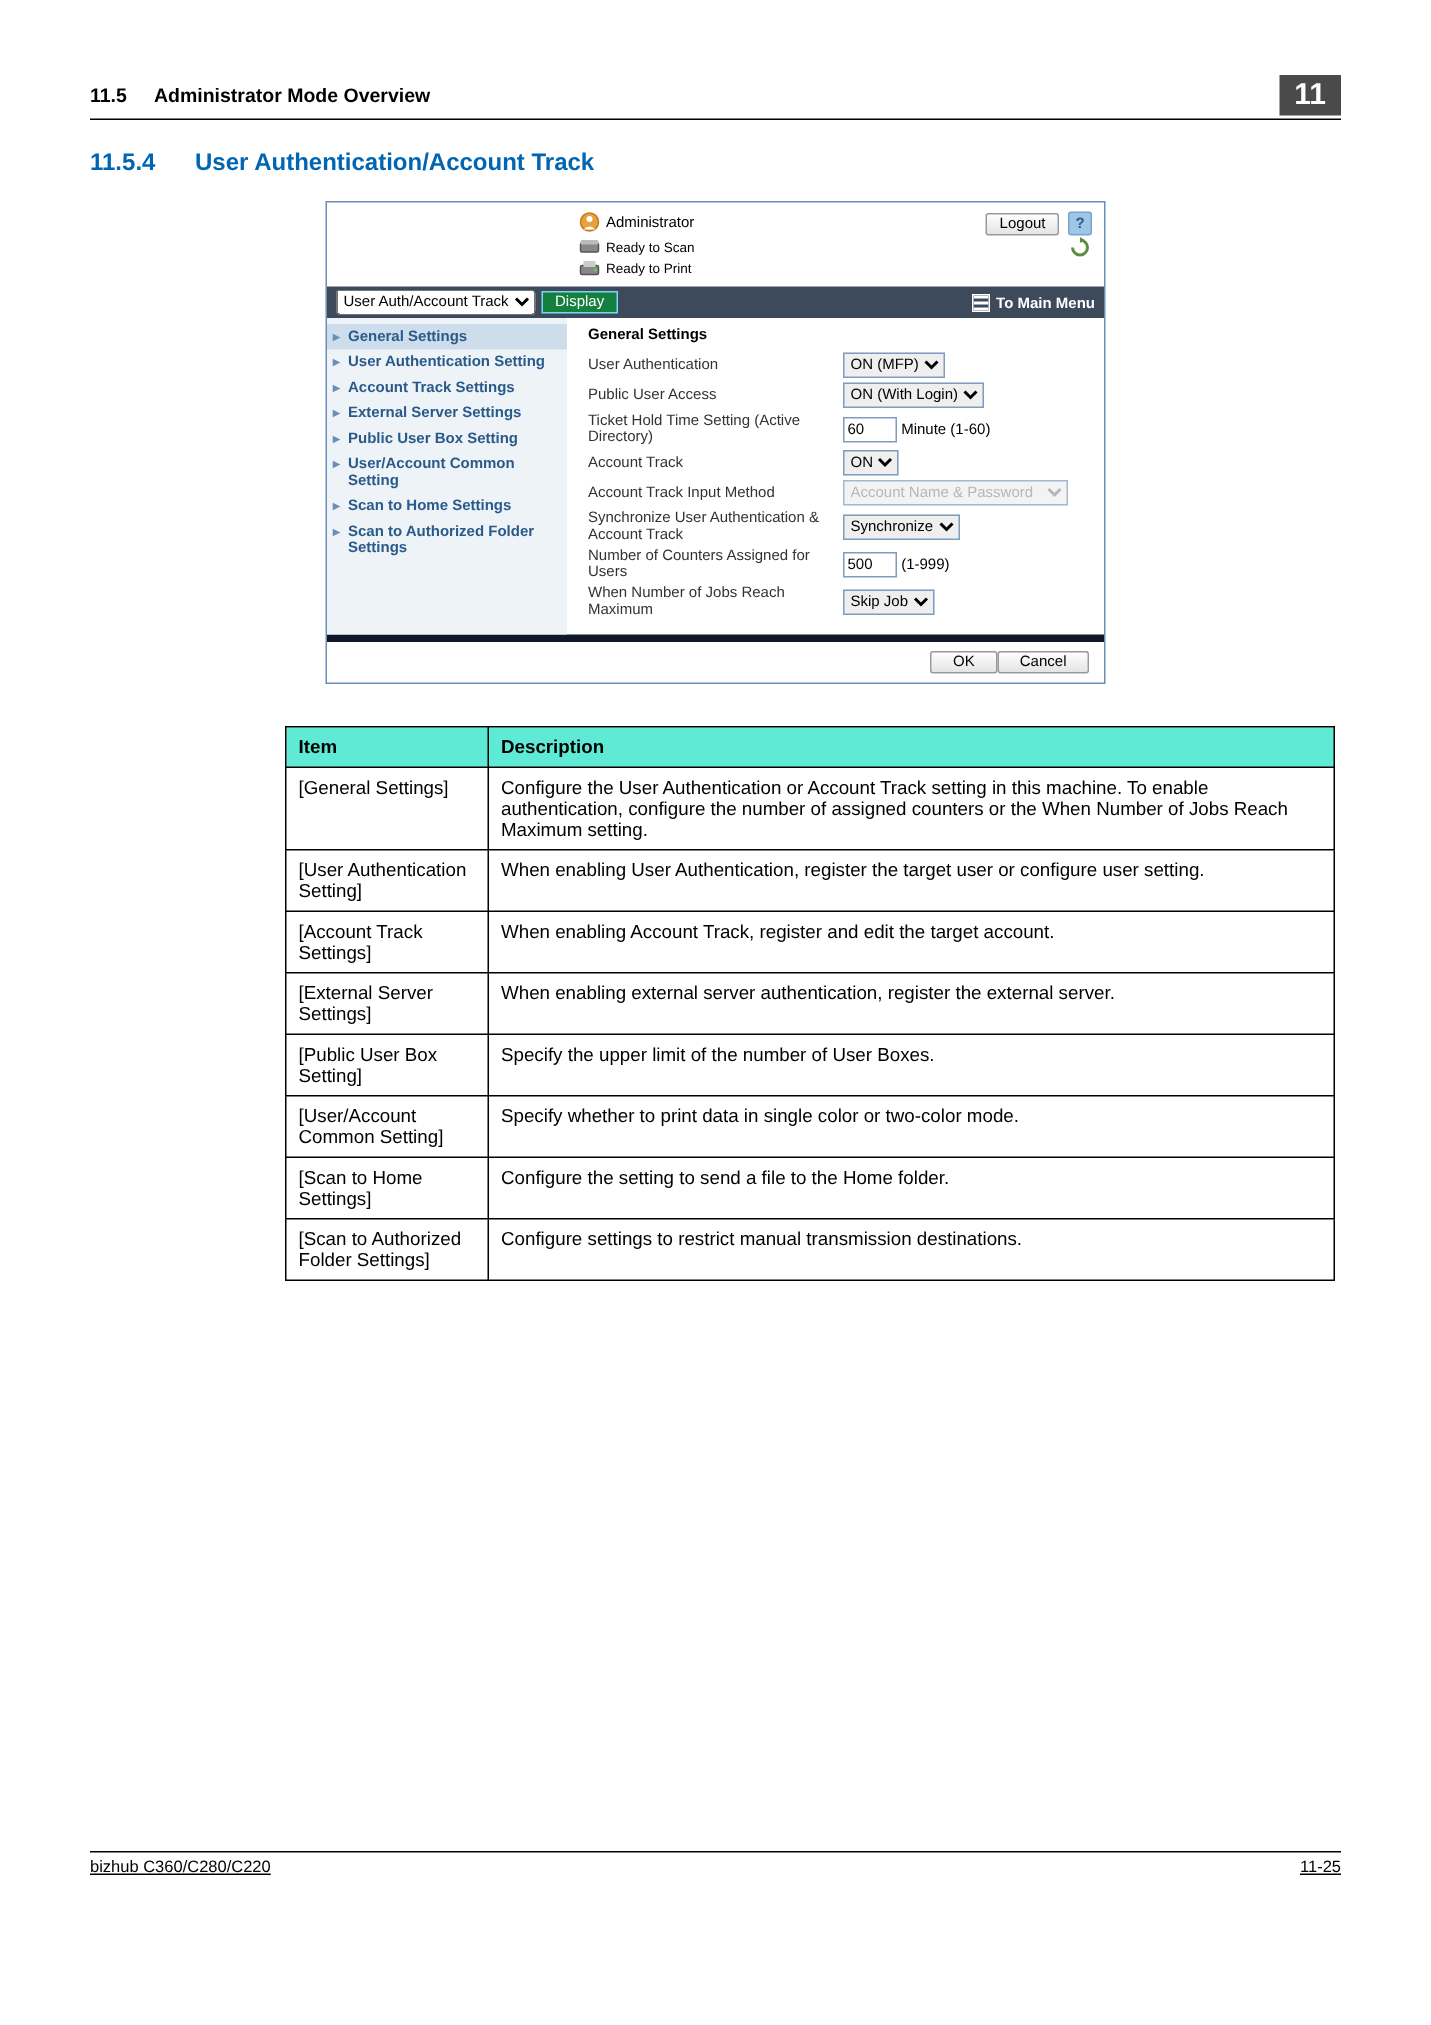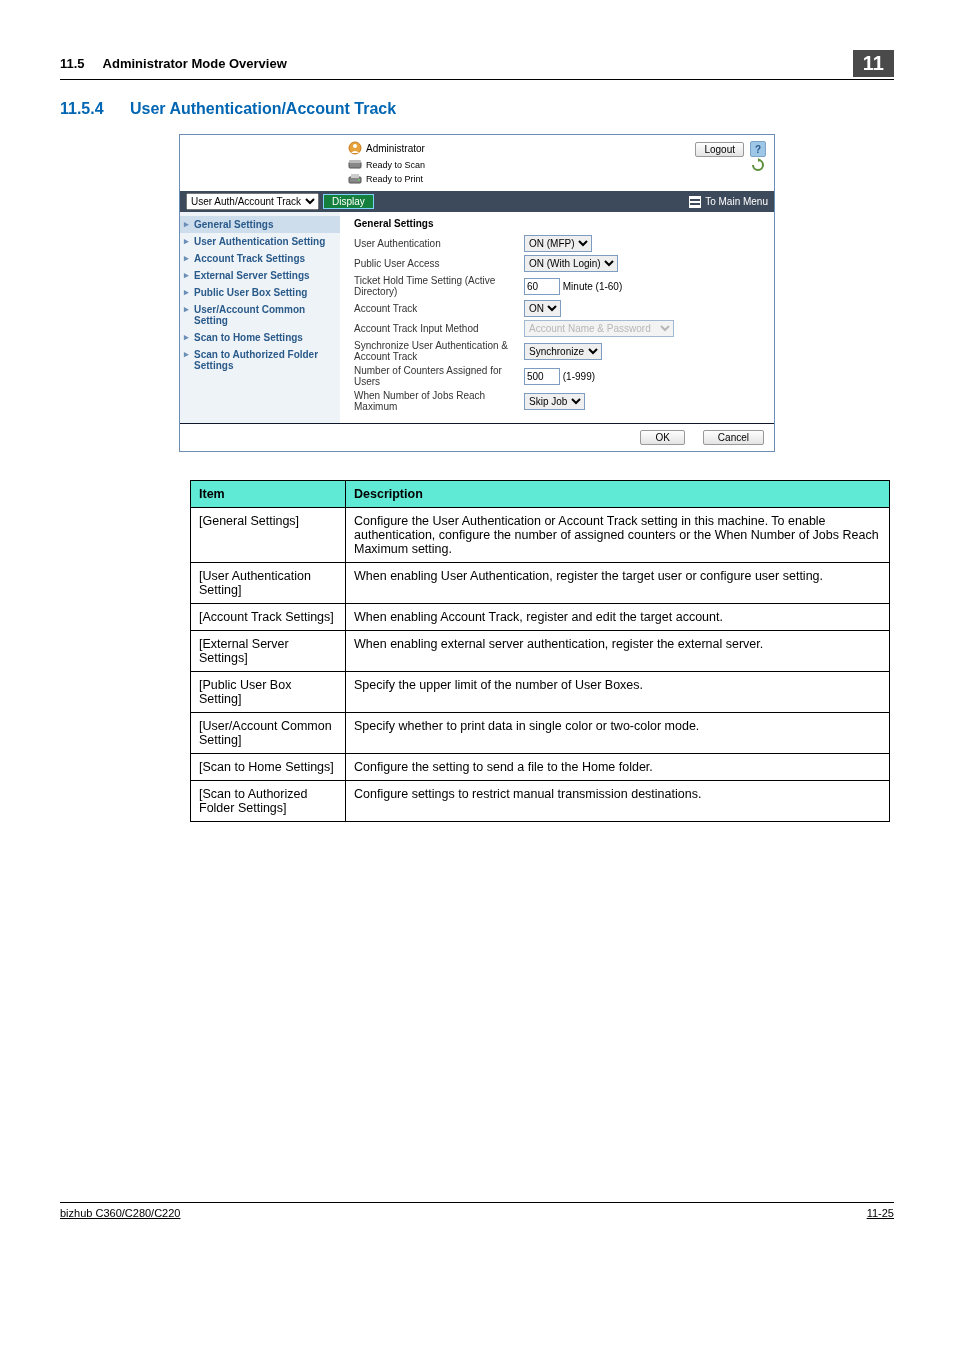--- a/index.html
+++ b/index.html
@@ -57,21 +57,21 @@
     font-size: 16px;
   }
   
   .shot-wrap {
     display: flex;
     justify-content: center;
     margin-bottom: 28px;
   }
   .shot {
     border: 1px solid #6b8db6;
-    width: 596px;
+    width: 520px;
     background: #fff;
     font-size: 10px;
   }
   .shot-top {
     display: flex;
     align-items: flex-start;
     padding: 6px 8px 4px 8px;
   }
   .shot-top-left {
     width: 160px;
@@ -139,24 +139,24 @@
     background: #15803d;
     color: #fff;
     border: 1px solid #7dd3fc;
     padding: 1px 8px;
     margin-left: 4px;
     font-size: 10px;
     cursor: pointer;
   }
   .to-main {
     margin-left: auto;
-    font-weight: normal;
-    font-size: 10px;
-    display: flex;
-    align-items: center;
+    font-weight: bold;
+    font-size: 10px;
+    display: flex;
+    align-items: flex-end;
     gap: 4px;
   }
   .to-main-icon {
     width:12px;height:12px;border:1px solid #fff;display:inline-flex;align-items:center;justify-content:center;
   }
   .shot-body {
     display: flex;
   }
   .side {
     width: 160px;
@@ -202,45 +202,45 @@
     color: #333;
   }
   .form-row .ctl select,
   .form-row .ctl input[type="text"] {
     font-size: 10px;
     height: 17px;
     border: 1px solid #7d9cc0;
   }
   .form-row .ctl input[type="text"] { width: 36px; padding: 0 2px; }
   .footer-btns {
-    border-top: 1px solid #0f172a;
+    border-top: 5px solid #0f172a;
     padding: 6px 10px;
     display: flex;
     justify-content: flex-end;
-    gap: 18px;
+    gap: 0;
   }
   .footer-btns .btn { padding: 1px 14px; }
   
   .desc-table {
     border-collapse: collapse;
     width: 700px;
     margin: 0 auto 0 130px;
     font-size: 12.5px;
   }
   .desc-table th, .desc-table td {
     border: 1px solid #000;
     padding: 6px 8px;
     vertical-align: top;
     text-align: left;
   }
   .desc-table th {
     font-weight: bold;
     background: #5eead4;
   }
-  .desc-table td.item-col { width: 155px; }
+  .desc-table td.item-col { width: 135px; }
   .page-footer {
     border-top: 1px solid #000;
     margin-top: 380px;
     padding-top: 4px;
     display: flex;
     justify-content: space-between;
     font-size: 11px;
     text-decoration: underline;
   }
   .ico-admin svg, .ico-status svg { display:block; }

